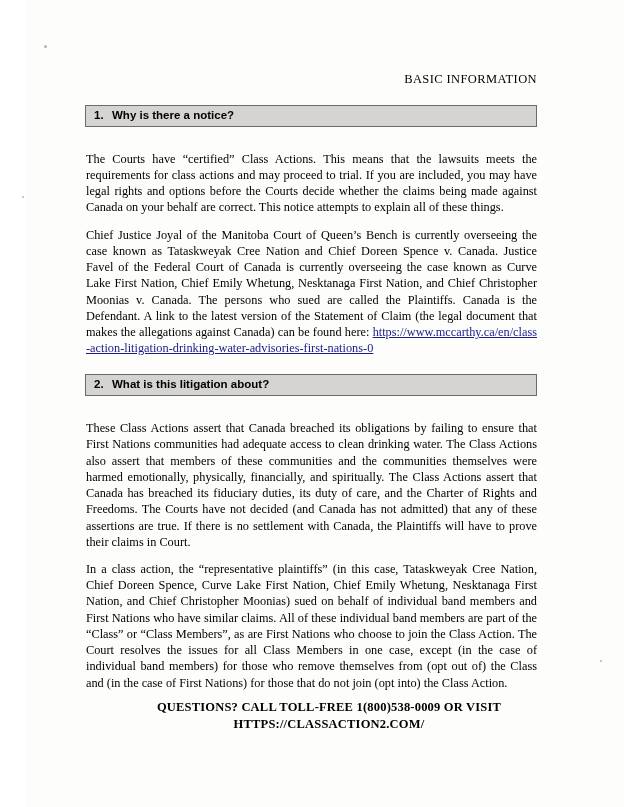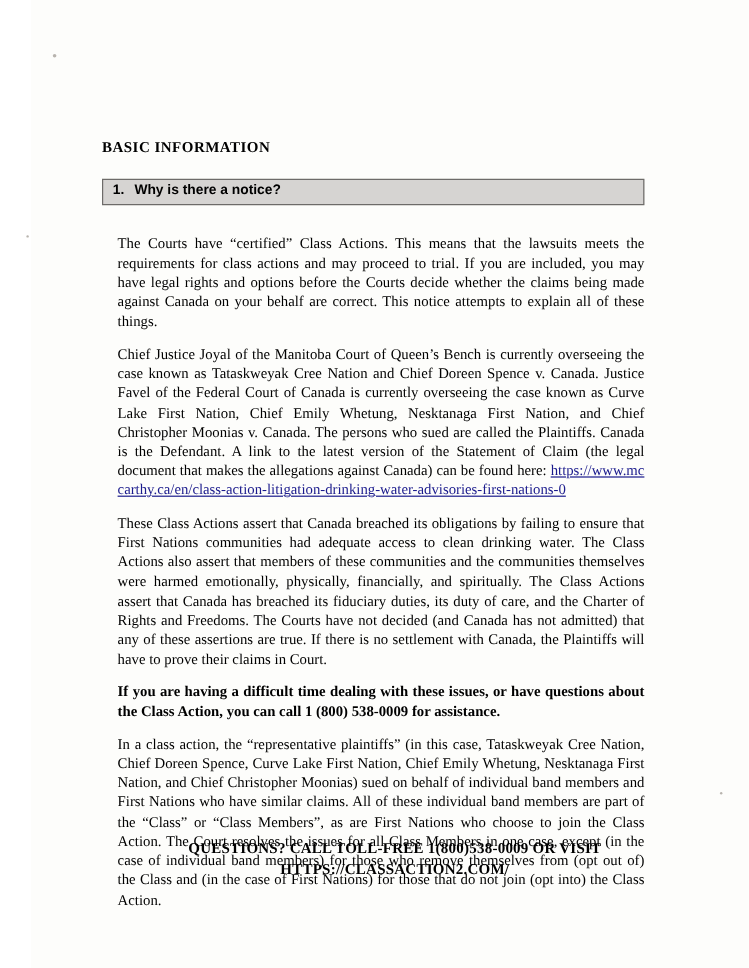--- a/index.html
+++ b/index.html
@@ -38,26 +38,25 @@
   .speck.s3 { left: 600px; top: 660px; width: 2px; height: 2px; }
 
   .content {
     position: absolute;
     left: 85px;
     top: 72px;
     width: 452px;
   }
 
   .doc-title {
-    text-align: left;
-    font-weight: bold;
+    text-align: right;
+    font-weight: normal;
     font-size: 12.5px;
     letter-spacing: 0.4px;
     margin-bottom: 14px;
-    margin-top: 44px;
   }
 
   .section-header {
     background: #d6d4d2;
     border: 1px solid #6d6b69;
     padding: 3px 8px 3px 8px;
     font-weight: bold;
     font-size: 11.5px;
     font-family: "Liberation Sans", sans-serif;
     margin-top: 18px;
@@ -66,21 +65,21 @@
   }
   .section-header .num {
     display: inline-block;
     width: 18px;
   }
 
   p.body {
     font-size: 12.3px;
     line-height: 1.32;
     text-align: justify;
-    margin: 0 0 11px 13px;
+    margin: 0 0 11px 1px;
     text-indent: 0;
   }
   .ital {
   }
   .bold {
     font-weight: bold;
   }
   a.link {
     color: #1a1a8c;
     text-decoration: underline;
@@ -120,22 +119,22 @@
   <div class="speck s1"></div>
   <div class="speck s2"></div>
   <div class="speck s3"></div>
 
   <div class="content">
     <div class="doc-title">BASIC INFORMATION</div>
     <div id="sections">
         <div class="section-header"><span class="num">1.</span><span>Why is there a notice?</span></div>
         <p class="body"><span>The Courts have “certified” Class Actions. This means that the lawsuits meets the requirements for class actions and may proceed to trial. If you are included, you may have legal rights and options before the Courts decide whether the claims being made against Canada on your behalf are correct. This notice attempts to explain all of these things.</span></p>
         <p class="body"><span>Chief Justice Joyal of the Manitoba Court of Queen’s Bench is currently overseeing the case known as </span><span class="ital">Tataskweyak Cree Nation and Chief Doreen Spence v. Canada</span><span>. Justice Favel of the Federal Court of Canada is currently overseeing the case known as </span><span class="ital">Curve Lake First Nation, Chief Emily Whetung, Nesktanaga First Nation, and Chief Christopher Moonias v. Canada</span><span>. The persons who sued are called the Plaintiffs. Canada is the Defendant. A link to the latest version of the Statement of Claim (the legal document that makes the allegations against Canada) can be found here:  </span><a class="link" href="#">https://www.mccarthy.ca/en/class-action-litigation-drinking-water-advisories-first-nations-0</a></p>
+        <div class="section-header"><span class="num">2.</span><span>What is this litigation about?</span></div>
         <p class="body"><span>These Class Actions assert that Canada breached its obligations by failing to ensure that First Nations communities had adequate access to clean drinking water. The Class Actions also assert that members of these communities and the communities themselves were harmed emotionally, physically, financially, and spiritually. The Class Actions assert that Canada has breached its fiduciary duties, its duty of care, and the </span><span class="ital">Charter of Rights and Freedoms</span><span>. The Courts have not decided (and Canada has not admitted) that any of these assertions are true. If there is no settlement with Canada, the Plaintiffs will have to prove their claims in Court.</span></p>
-        <p class="body"><span class="bold">If you are having a difficult time dealing with these issues, or have questions about the Class Action, you can call 1 (800) 538-0009 for assistance.</span></p>
         <p class="body"><span>In a class action, the “representative plaintiffs” (in this case, Tataskweyak Cree Nation, Chief Doreen Spence, Curve Lake First Nation, Chief Emily Whetung, Nesktanaga First Nation, and Chief Christopher Moonias) sued on behalf of individual band members and First Nations who have similar claims. All of these individual band members are part of the “Class” or “Class Members”, as are First Nations who choose to join the Class Action. The Court resolves the issues for all Class Members in one case, except (in the case of individual band members) for those who remove themselves from (opt out of) the Class and (in the case of First Nations) for those that do not join (opt into) the Class Action.</span></p>
       </div>
   </div>
 
   <div class="footer">
     <div class="line1">QUESTIONS? CALL TOLL-FREE 1(800)538-0009 OR VISIT</div>
     <div class="line2">HTTPS://CLASSACTION2.COM/</div>
   </div>
 </div>
 

